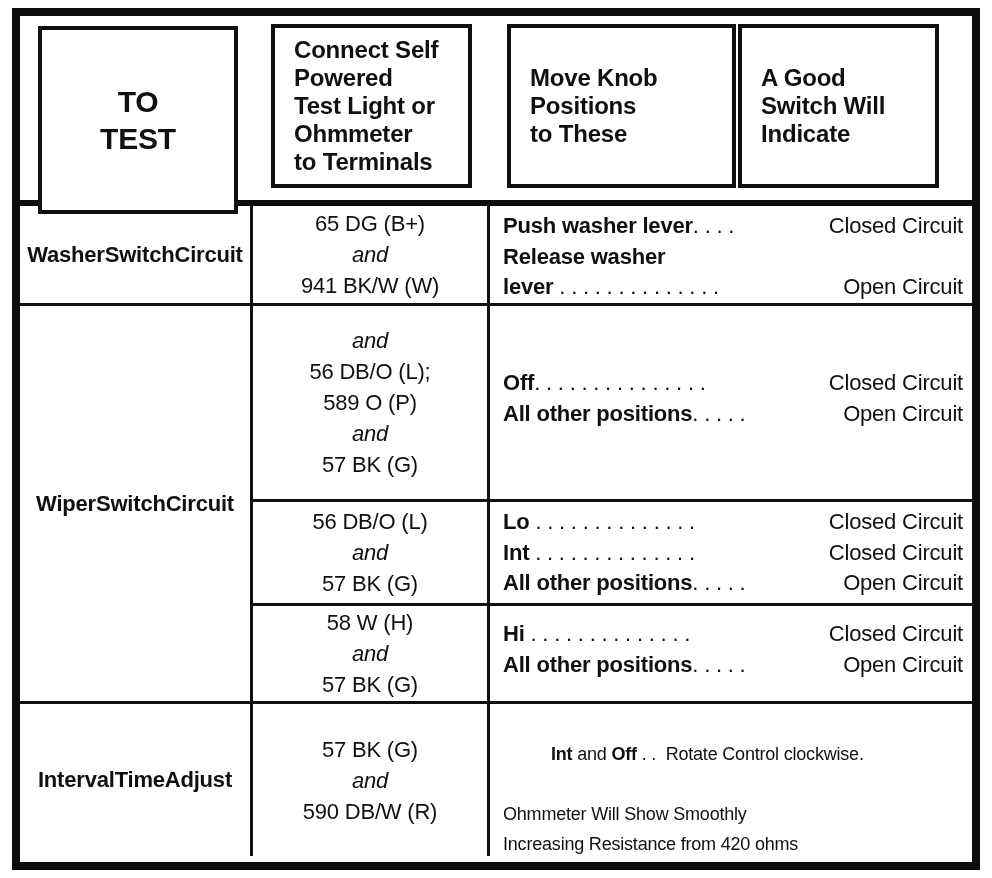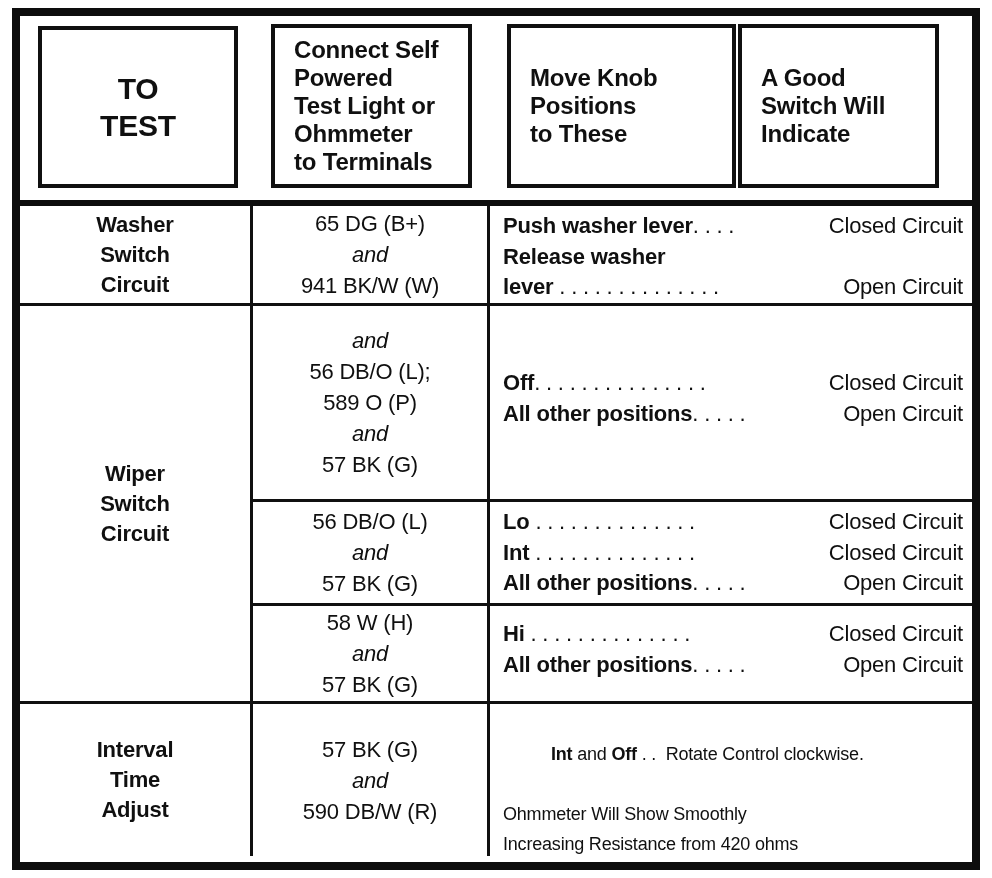--- a/index.html
+++ b/index.html
@@ -14,38 +14,38 @@
     border:8px solid #0d0d0d; background:#ffffff;
   }
   
   .thead { position:relative; height:190px; border-bottom:6px solid #0d0d0d; }
   .hbox {
     position:absolute; border:4px solid #101010; background:#ffffff;
     display:flex; flex-direction:column; justify-content:center;
     font-weight:700; font-size:24px; line-height:28px; padding-left:19px;
   }
   .hbox-totest {
-    left:18px; top:10px; width:200px; height:162px;
+    left:18px; top:10px; width:200px; height:188px;
     align-items:center; padding-left:0; font-size:30px; line-height:37px;
   }
   .hbox-terminals { left:251px; top:8px; width:201px; height:164px; }
   .hbox-knob      { left:487px; top:8px; width:229px; height:164px; }
   .hbox-indicate  { left:718px; top:8px; width:201px; height:164px; }
   
   .tbody {
     display:grid; height:650px;
     grid-template-columns:233px 237px 1fr;
     grid-template-rows:100px 196px 104px 98px 1fr;
   }
   .cell { overflow:hidden; }
   .br { border-right:3px solid #101010; }
   .bb { border-bottom:3px solid #101010; }
   .span3 { grid-row:span 3; }
   .test-cell {
-    display:flex; flex-direction:column; justify-content:center; align-items:center;
+    display:flex; justify-content:center; align-items:center;
     font-weight:700; font-size:22px; line-height:30px; text-align:center;
   }
   .term-cell {
     display:flex; flex-direction:column; justify-content:center; align-items:center;
     font-size:22px; line-height:31px; text-align:center;
   }
   .it { font-style:italic; }
   .pos-cell { font-size:22px; line-height:30.5px; padding:5px 9px 8px 13px; }
   .pos-center {
     display:flex; flex-direction:column; justify-content:center; padding-top:0;

